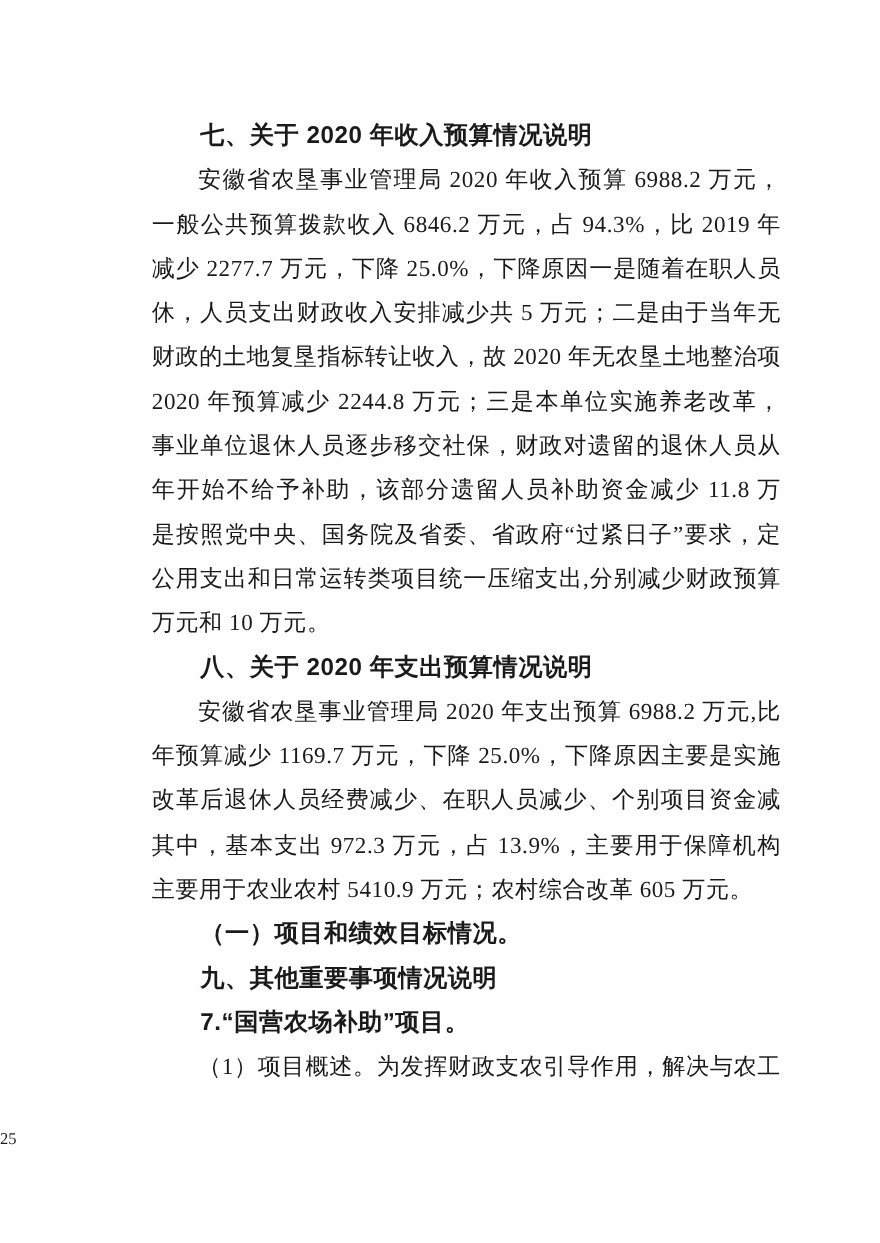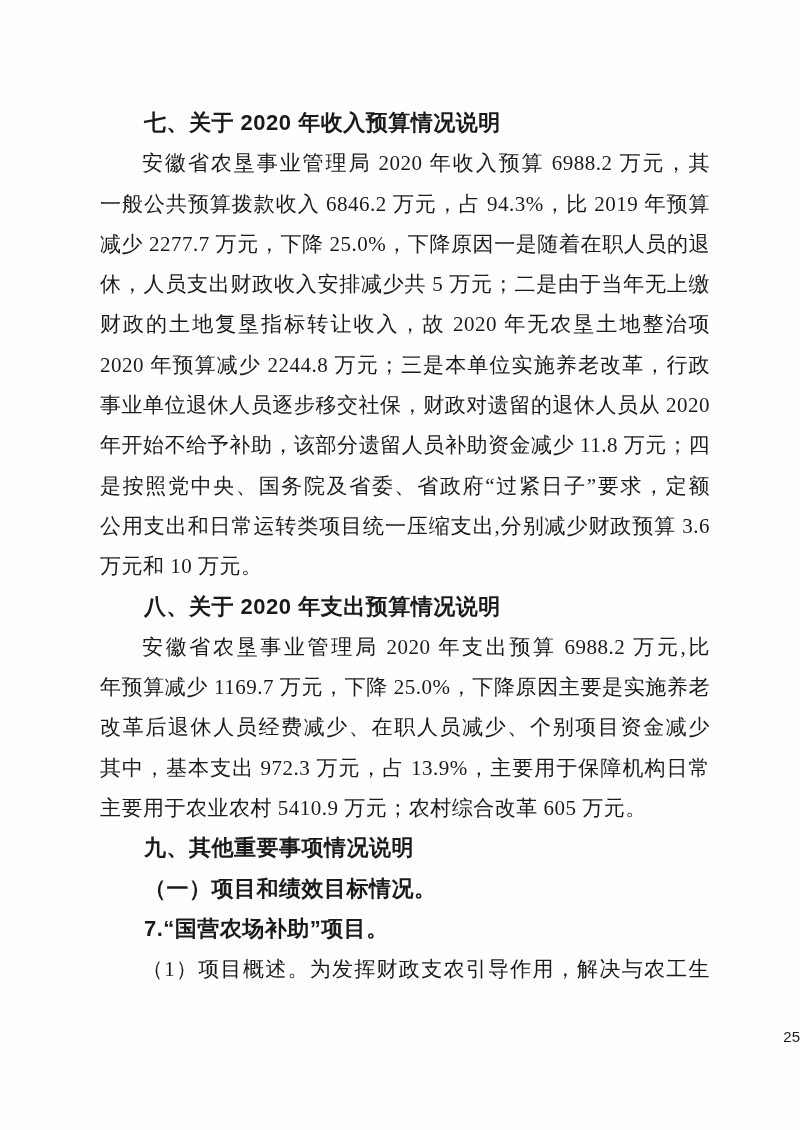--- a/index.html
+++ b/index.html
@@ -23,40 +23,41 @@
   }
   .ln {
     font-family: "Liberation Serif", "DejaVu Serif", serif;
     font-size: 21px;
     line-height: 40.3px;
     height: 40.3px;
     overflow: hidden;
     text-align: justify;
     text-justify: inter-ideograph;
     letter-spacing: 0.5px;
+    margin-left: 38px;
   }
   .jl {
     text-align-last: justify;
   }
   .ind {
     text-indent: 2em;
   }
   .h {
     font-family: "Liberation Sans", "DejaVu Sans", sans-serif;
     font-weight: 700;
     font-size: 22px;
     letter-spacing: 0.5px;
   }
   .page-number {
     position: absolute;
     left: 0;
     top: 1028px;
     width: 100%;
-    text-align: right;
-    font-family: Liberation Sans, sans-serif;
+    text-align: left;
+    font-family: Liberation Serif, serif;
     font-size: 15px;
     color: #1a1a1a;
   }
 </style>
 </head>
 <body>
 
 <div class="page">
   <div class="text-block">
     <div class="ln h ind">七、关于 2020 年收入预算情况说明</div>
@@ -70,19 +71,19 @@
     <div class="ln jl">年开始不给予补助，该部分遗留人员补助资金减少 11.8 万元；四</div>
     <div class="ln jl">是按照党中央、国务院及省委、省政府“过紧日子”要求，定额</div>
     <div class="ln jl">公用支出和日常运转类项目统一压缩支出,分别减少财政预算 3.6</div>
     <div class="ln">万元和 10 万元。</div>
     <div class="ln h ind">八、关于 2020 年支出预算情况说明</div>
     <div class="ln ind jl">安徽省农垦事业管理局 2020 年支出预算 6988.2 万元,比 2019</div>
     <div class="ln jl">年预算减少 1169.7 万元，下降 25.0%，下降原因主要是实施养老</div>
     <div class="ln jl">改革后退休人员经费减少、在职人员减少、个别项目资金减少等。</div>
     <div class="ln jl">其中，基本支出 972.3 万元，占 13.9%，主要用于保障机构日常</div>
     <div class="ln">主要用于农业农村 5410.9 万元；农村综合改革 605 万元。</div>
+    <div class="ln h ind">（一）项目和绩效目标情况。</div>
     <div class="ln h ind">九、其他重要事项情况说明</div>
-    <div class="ln h ind">（一）项目和绩效目标情况。</div>
     <div class="ln h ind">7.“国营农场补助”项目。</div>
     <div class="ln ind jl">（1）项目概述。为发挥财政支农引导作用，解决与农工生产</div>
   </div>
   <div class="page-number">25</div>
 </div>
 
 </body></html>

